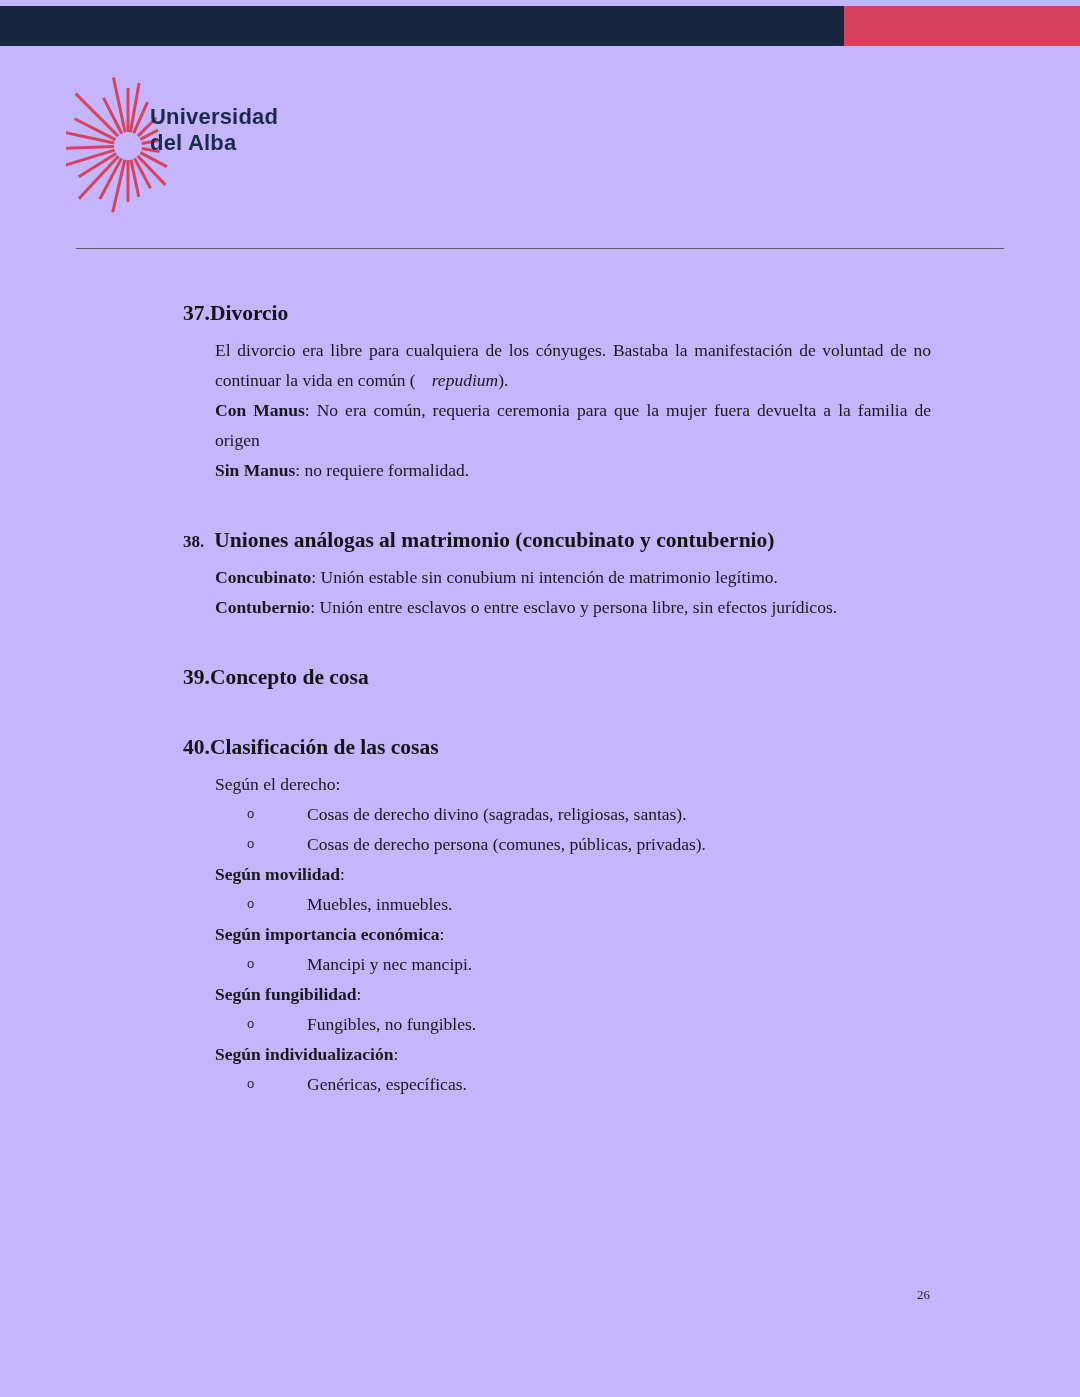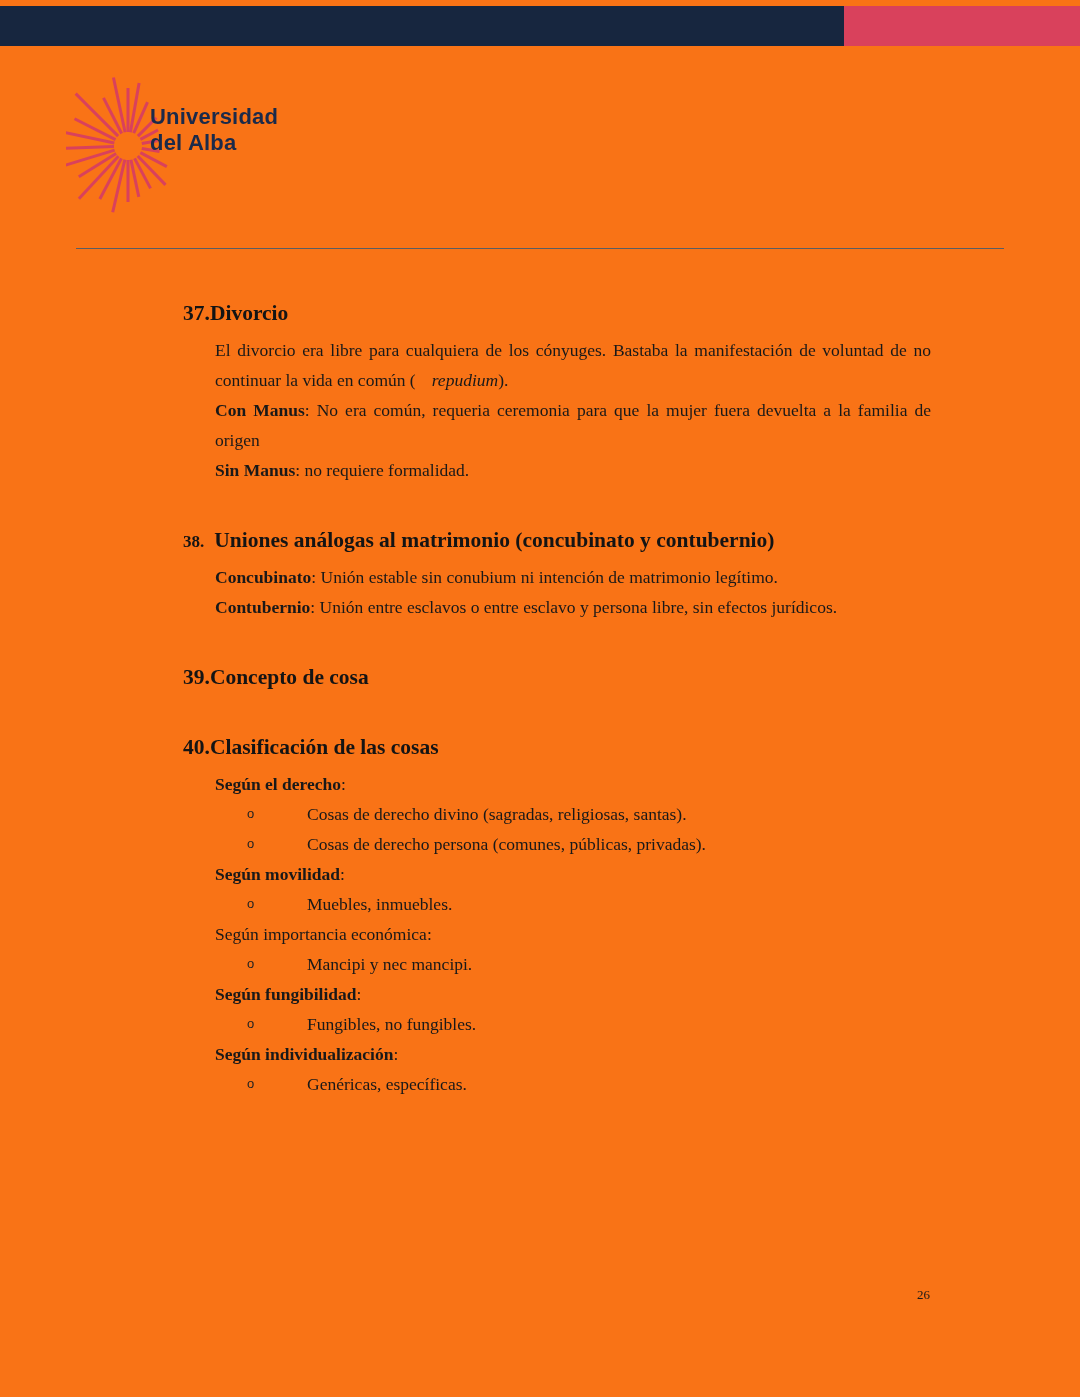--- a/index.html
+++ b/index.html
@@ -1,19 +1,19 @@
 <!DOCTYPE html>
 <html><head>
 <meta charset="utf-8">
 <style>
   html,body{margin:0;padding:0;background:#ffffff;}
   .page{
     position:relative;
     width:1080px;height:1397px;
-    background:#f97316;
+    background:#c4b5fd;
     font-family:"Liberation Serif", serif;
     color:#191919;
     overflow:hidden;
   }
   
   .topbar{position:absolute;top:6px;left:0;width:1080px;height:40px;background:#17263f;}
   .topbar-red{position:absolute;top:0;right:0;width:236px;height:40px;background:#d9415c;}
   
   .logo{position:absolute;top:58px;left:66px;width:260px;height:175px;}
   .logo svg{position:absolute;top:0;left:0;}
@@ -111,35 +111,35 @@
       <section>
         <h3 class="section-heading"><span class="sec-num small">38.</span><span class="sec-title">Uniones análogas al matrimonio (concubinato y contubernio)</span></h3>
         <p class="para"><span class="b" style="font-weight: bold;">Concubinato</span><span>: Unión estable sin conubium ni intención de matrimonio legítimo.</span></p>
         <p class="para"><span class="b" style="font-weight: bold;">Contubernio</span><span>: Unión entre esclavos o entre esclavo y persona libre, sin efectos jurídicos.</span></p>
       </section>
       <section>
         <h3 class="section-heading"><span class="sec-num">39.</span><span class="sec-title">Concepto de cosa</span></h3>
       </section>
       <section>
         <h3 class="section-heading"><span class="sec-num">40.</span><span class="sec-title">Clasificación de las cosas</span></h3>
-        <p class="para"><span class="b" style="font-weight: bold;">Según el derecho</span><span>:</span></p>
+        <p class="para"><span class="b" style="font-weight: normal;">Según el derecho</span><span>:</span></p>
         <div class="bullet">
           <span class="marker">o</span>
           <span class="btext"><span>Cosas de derecho divino (sagradas, religiosas, santas).</span></span>
         </div>
         <div class="bullet">
           <span class="marker">o</span>
           <span class="btext"><span>Cosas de derecho persona (comunes, públicas, privadas).</span></span>
         </div>
         <p class="para"><span class="b" style="font-weight: bold;">Según movilidad</span><span>:</span></p>
         <div class="bullet">
           <span class="marker">o</span>
           <span class="btext"><span>Muebles, inmuebles.</span></span>
         </div>
-        <p class="para"><span class="b" style="font-weight: normal;">Según importancia económica</span><span>:</span></p>
+        <p class="para"><span class="b" style="font-weight: bold;">Según importancia económica</span><span>:</span></p>
         <div class="bullet">
           <span class="marker">o</span>
           <span class="btext"><span>Mancipi y nec mancipi.</span></span>
         </div>
         <p class="para"><span class="b" style="font-weight: bold;">Según fungibilidad</span><span>:</span></p>
         <div class="bullet">
           <span class="marker">o</span>
           <span class="btext"><span>Fungibles, no fungibles.</span></span>
         </div>
         <p class="para"><span class="b" style="font-weight: bold;">Según individualización</span><span>:</span></p>

